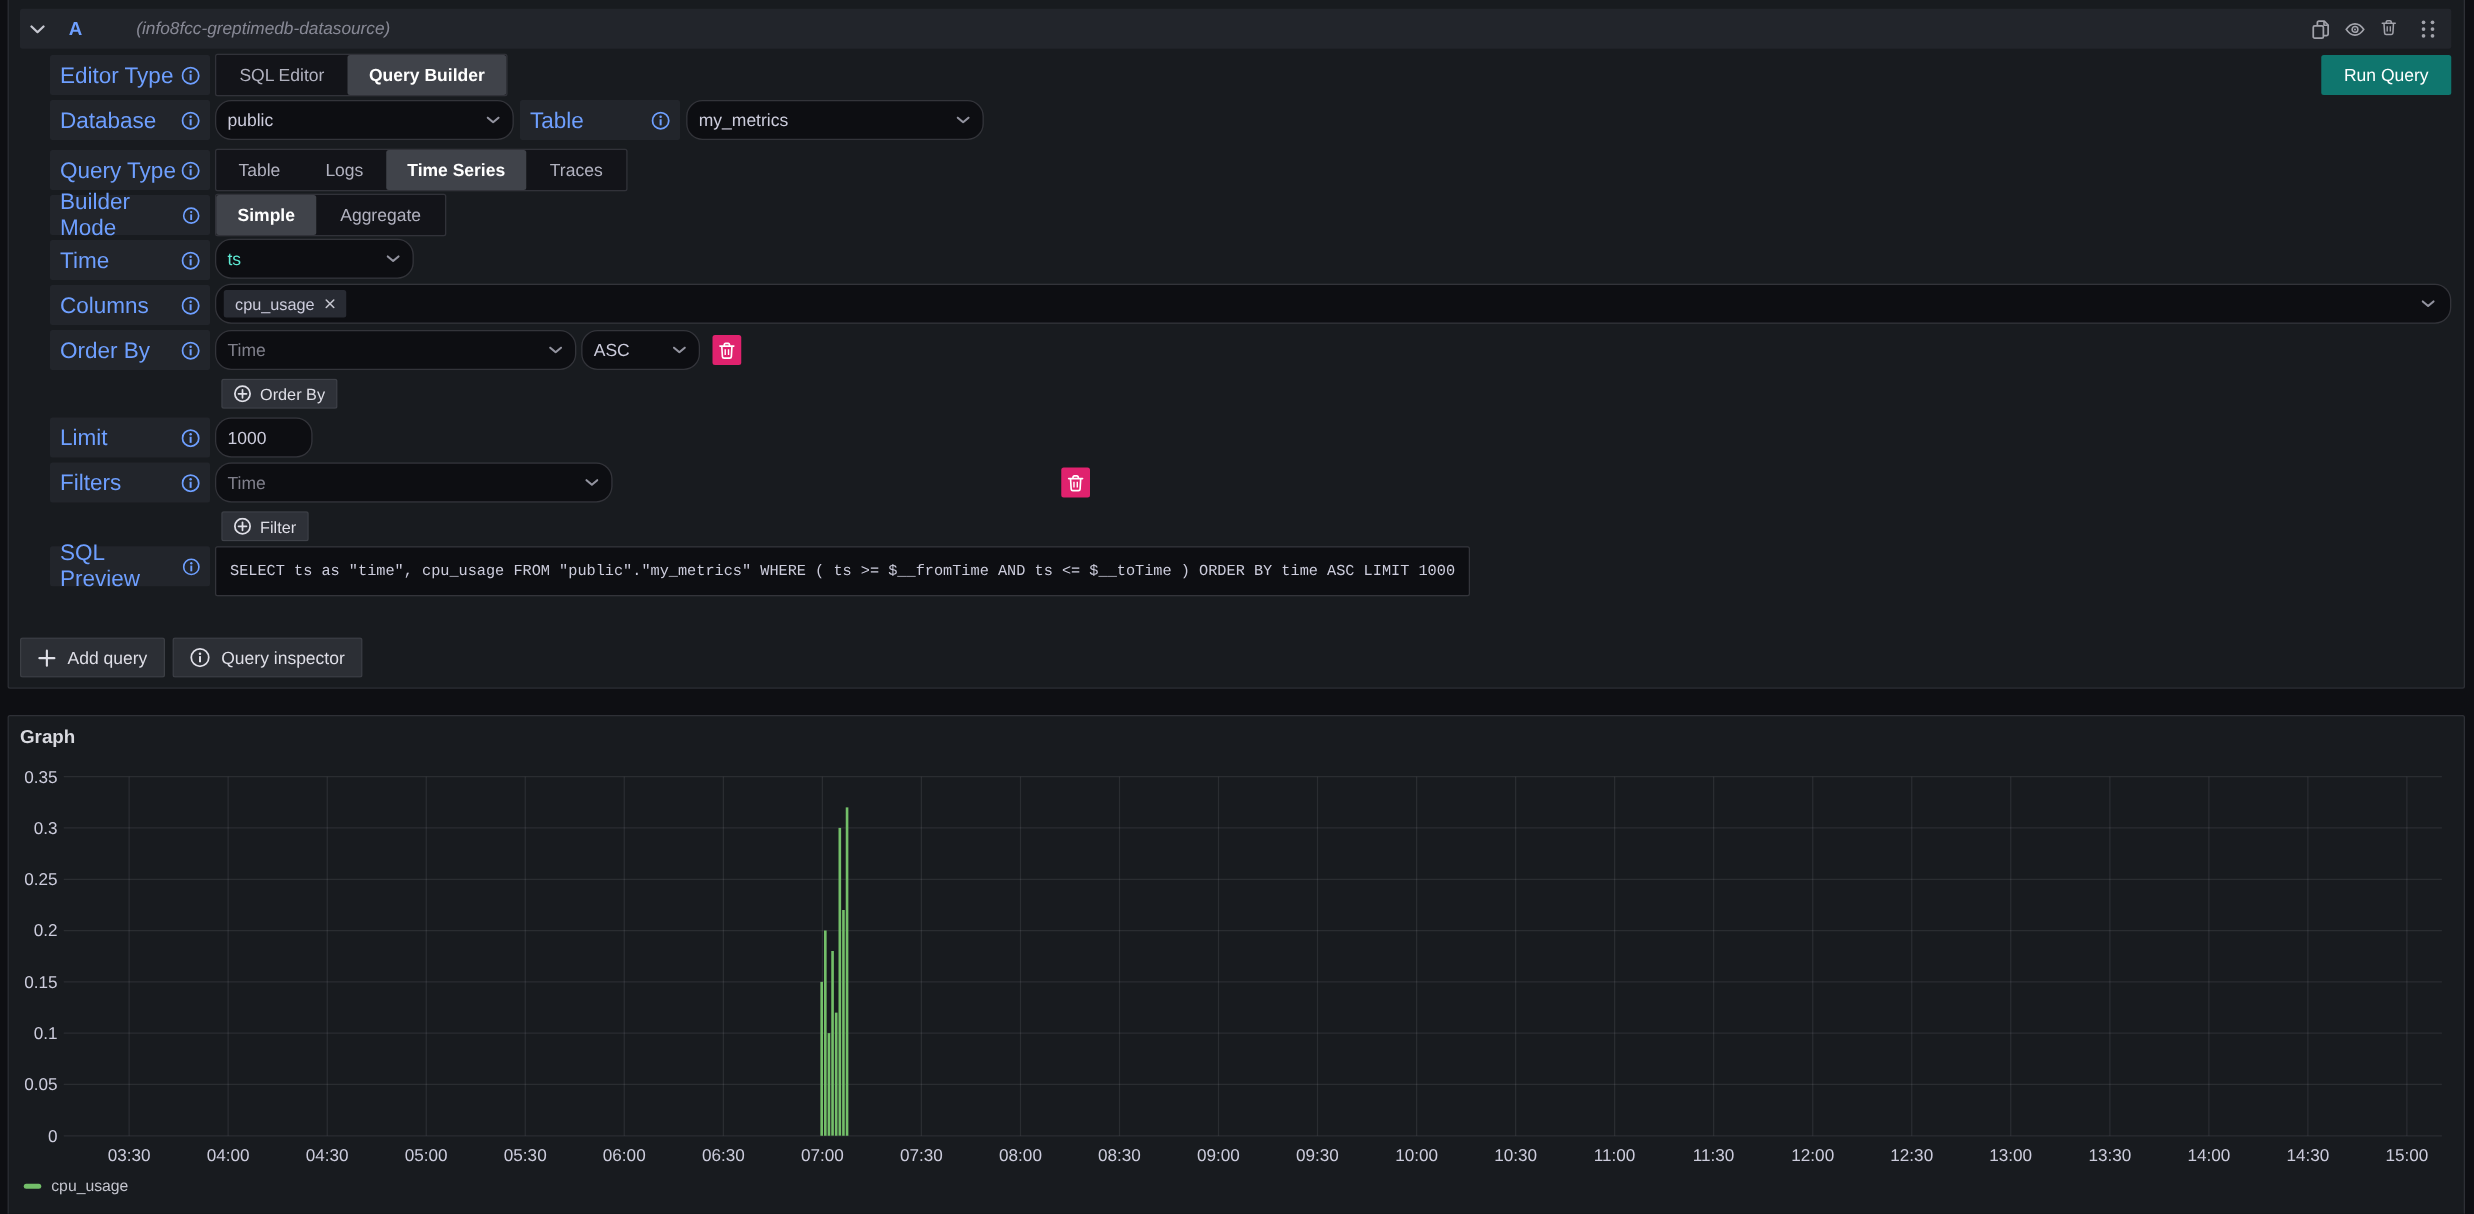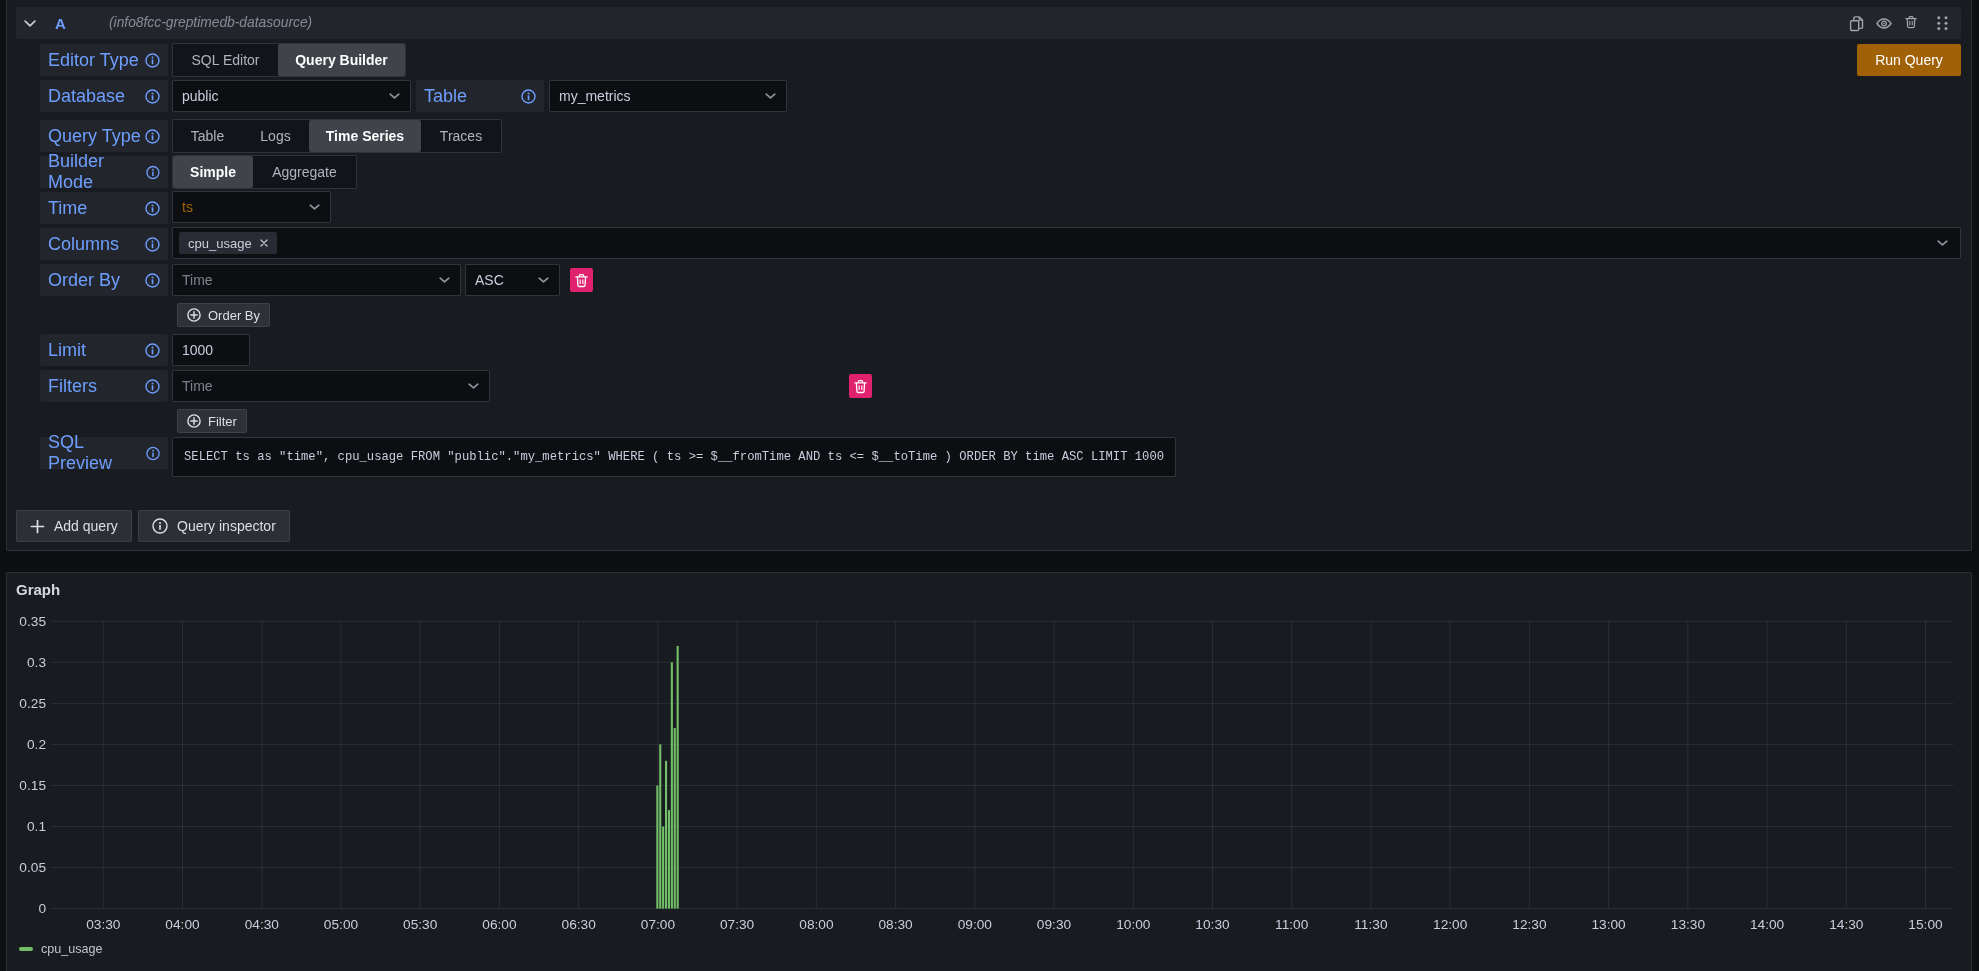--- a/index.html
+++ b/index.html
@@ -3,21 +3,21 @@
 *{margin:0;padding:0;box-sizing:border-box}
 html,body{width:1979px;height:971px;background:#111217;overflow:hidden}
 body{font-family:"Liberation Sans",sans-serif;color:#ccccdc;-webkit-font-smoothing:antialiased}
 .abs{position:absolute}
 #page{position:relative;width:1979px;height:971px;background:#0e0f13}
 .sec{position:absolute;background:#181b1f;border:1px solid rgba(204,204,220,0.12);border-radius:2px}
 .hdr{position:absolute;background:#22252b;border-radius:2px}
 .lbl{position:absolute;height:32px;background:#22252b;border-radius:2px;display:flex;align-items:center;
  padding:0 8px;color:#6e9fff;font-size:18px;font-weight:500;justify-content:space-between}
 .fld{position:absolute;height:32px;background:#0d0e12;border:1px solid rgba(204,204,220,0.20);
- border-radius:2px;display:flex;align-items:center;font-size:14px;color:#ccccdc}
+ border-radius:13px;display:flex;align-items:center;font-size:14px;color:#ccccdc}
 .fld .txt{padding-left:9px;white-space:nowrap}
 .chev{position:absolute;right:10px;top:50%;transform:translateY(-50%)}
 .rgrp{position:absolute;height:34px;background:#131419;border:1px solid rgba(204,204,220,0.17);
  border-radius:2px;display:flex;align-items:stretch;font-size:14px}
 .ritem{display:flex;align-items:center;justify-content:center;color:rgba(204,204,220,0.85);font-weight:400}
 .rsel{background:#40434a;color:#ffffff;font-weight:700;border-radius:2px}
 .btn2{position:absolute;height:24px;background:#2e3138;border:1px solid rgba(204,204,220,0.10);border-radius:2px;
  display:flex;align-items:center;gap:7px;padding:0 9px;font-size:13px;font-weight:500;color:#dfdfe7}
 .dtr{position:absolute;width:23px;height:24px;background:#e0226e;border-radius:2px;display:flex;align-items:center;justify-content:center}
 .big{position:absolute;height:32px;background:#2c2f35;border:1px solid rgba(204,204,220,0.10);border-radius:2px;
@@ -74,21 +74,21 @@
       <svg class="ic" width="15" height="15" viewBox="0 0 15 15" style="">
         <circle cx="7.5" cy="7.5" r="6.5" fill="none" stroke="#6e9fff" stroke-width="1.4"></circle>
         <rect x="6.7" y="6.4" width="1.6" height="4.9" fill="#6e9fff"></rect>
         <circle cx="7.5" cy="4.4" r="1.0" fill="#6e9fff"></circle>
       </svg>
     </div>
 <div class="rgrp" style="left:172px;top:43px;width:234px">
       <div class="ritem" style="width:105px">SQL Editor</div>
       <div class="ritem rsel" style="width:127px">Query Builder</div>
     </div>
-<div class="abs" style="left:1857px;top:44px;width:104px;height:32px;background:#a16207;border-radius:2px;display:flex;align-items:center;justify-content:center;font-size:14px;font-weight:500;color:#fff">Run Query</div>
+<div class="abs" style="left:1857px;top:44px;width:104px;height:32px;background:#0f766e;border-radius:2px;display:flex;align-items:center;justify-content:center;font-size:14px;font-weight:500;color:#fff">Run Query</div>
 <div class="lbl" style="left:40px;top:80px;width:128px">
       <span>Database</span>
       <svg class="ic" width="15" height="15" viewBox="0 0 15 15" style="">
         <circle cx="7.5" cy="7.5" r="6.5" fill="none" stroke="#6e9fff" stroke-width="1.4"></circle>
         <rect x="6.7" y="6.4" width="1.6" height="4.9" fill="#6e9fff"></rect>
         <circle cx="7.5" cy="4.4" r="1.0" fill="#6e9fff"></circle>
       </svg>
     </div>
 <div class="fld" style="left:172px;top:80px;width:239px">
       <span class="txt" style="color:#ccccdc">public</span>
@@ -142,21 +142,21 @@
     </div>
 <div class="lbl" style="left:40px;top:192px;width:128px">
       <span>Time</span>
       <svg class="ic" width="15" height="15" viewBox="0 0 15 15" style="">
         <circle cx="7.5" cy="7.5" r="6.5" fill="none" stroke="#6e9fff" stroke-width="1.4"></circle>
         <rect x="6.7" y="6.4" width="1.6" height="4.9" fill="#6e9fff"></rect>
         <circle cx="7.5" cy="4.4" r="1.0" fill="#6e9fff"></circle>
       </svg>
     </div>
 <div class="fld" style="left:172px;top:191px;width:159px">
-      <span class="txt" style="color:#a16207">ts</span>
+      <span class="txt" style="color:#5eead4">ts</span>
       <span class="chev" style="right:10px">
         <svg class="ic" width="11" height="6" viewBox="0 0 11 6" style="">
           <polyline points="1.2,1.2 5.5,4.8 9.8,1.2" fill="none" stroke="rgba(204,204,220,0.70)" stroke-width="1.7" stroke-linecap="round" stroke-linejoin="round"></polyline>
         </svg>
       </span>
     </div>
 <div class="lbl" style="left:40px;top:228px;width:128px">
       <span>Columns</span>
       <svg class="ic" width="15" height="15" viewBox="0 0 15 15" style="">
         <circle cx="7.5" cy="7.5" r="6.5" fill="none" stroke="#6e9fff" stroke-width="1.4"></circle>

